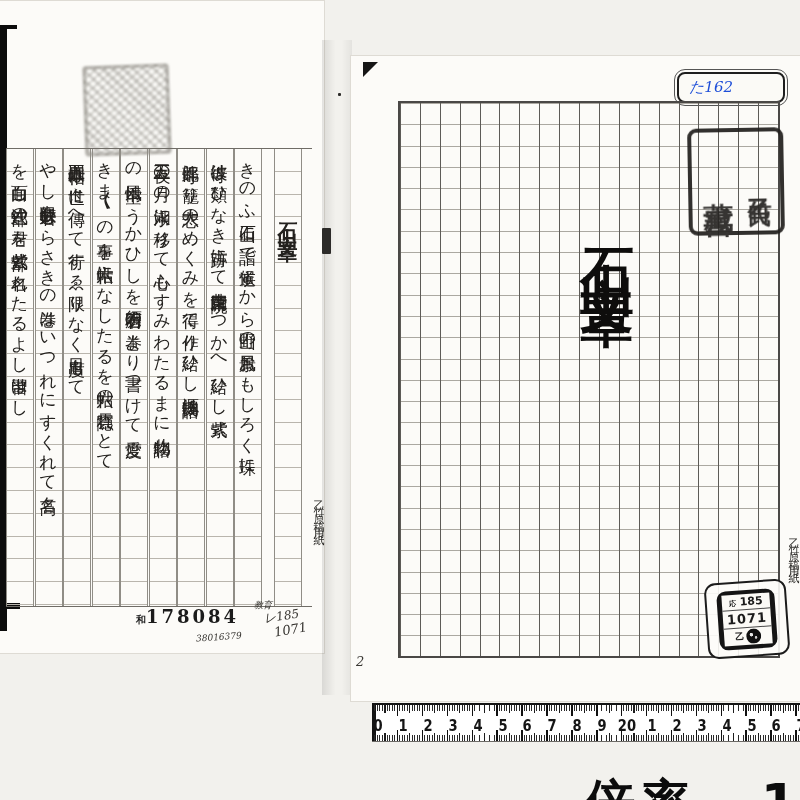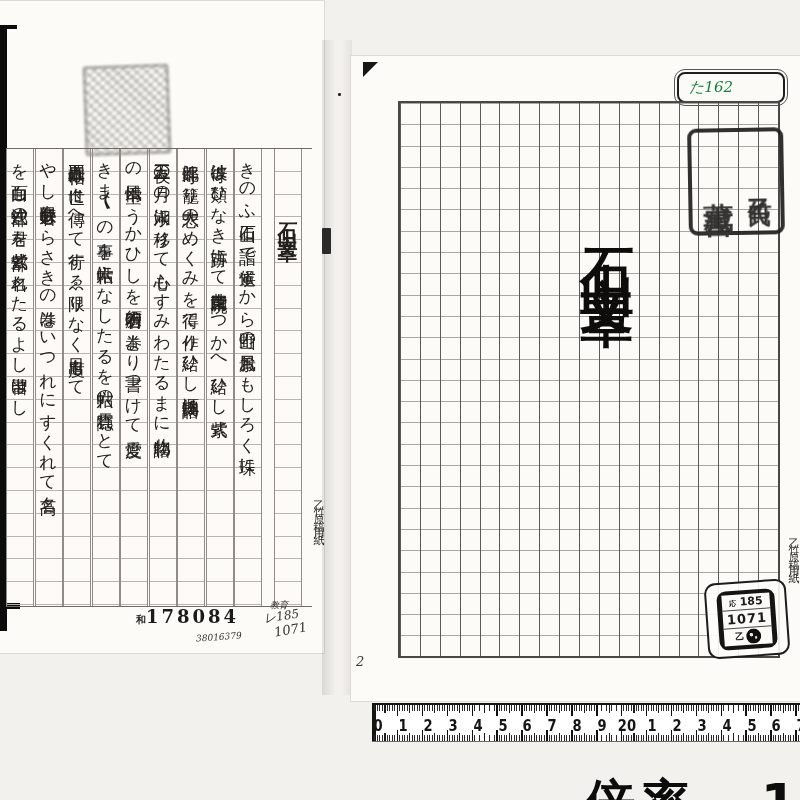--- a/index.html
+++ b/index.html
@@ -51,21 +51,21 @@
     border:2px solid #4a4846;
     background-image:
       repeating-linear-gradient(to right, #5d5b57 0 1px, transparent 1px 19.9px),
       repeating-linear-gradient(to bottom, #aba8a1 0 1px, transparent 1px 21.3px);}
   .corner-triangle{position:absolute; left:12px; top:6px; width:0; height:0;
     border-left:15px solid #161616; border-bottom:15px solid transparent;}
   .tag-box{position:absolute; left:326px; top:16px; width:104px; height:27px;
     border:2.5px solid #1e1e1e; border-radius:8px; outline:1px solid #555; outline-offset:2px;
     background:#fbfaf6; display:flex; align-items:center;}
   .tag-box span{font-family:"DejaVu Serif", serif; font-style:italic; font-size:15px;
-    padding-left:10px; color:#15803d;}
+    padding-left:10px; color:#1d4ed8;}
   .seal{position:absolute; left:337px; top:72px; width:84px; height:95px;
     border:4px solid #211f1d; border-radius:9px; display:flex; flex-direction:row-reverse;
     justify-content:space-around; align-items:stretch; padding:2px; opacity:.92;
     filter:blur(.3px); transform:rotate(-1deg);}
   .seal-col{writing-mode:vertical-rl; text-orientation:upright; font-family:"DejaVu Serif", serif;
     font-weight:bold; color:#262422; text-align:center;}
   .seal-col.r{font-size:24px; letter-spacing:2px;}
   .seal-col.l{font-size:30px; letter-spacing:4px;}
   .calligraphy{position:absolute; left:220px; top:150px; height:310px;
     writing-mode:vertical-rl; text-orientation:upright;
@@ -156,21 +156,21 @@
         <div class="ms-col" style="left: 0px;">
           <span class="ms-text">を面白し迚式部の君を紫式部と名れたるよし申習はし</span>
         </div>
       </div>
 
     <div class="margin-label" style="left:310px; top:490px; height:120px;">乙竹原稿用紙</div>
 
     <div class="accession">
       <span class="pfx">和</span><span class="num">178084</span>
     </div>
-    <div class="hw" style="left:270px; top:598px; font-size:9px;">教育</div>
+    <div class="hw" style="left:254px; top:598px; font-size:9px;">教育</div>
     <div class="hw" style="left:264px; top:607px; font-size:12px; transform:rotate(-8deg);">レ185</div>
     <div class="hw" style="left:274px; top:621px; font-size:13px; transform:rotate(-10deg);">1071</div>
     <div class="hw" style="left:196px; top:631px; font-size:9px; transform:rotate(-4deg);">38016379</div>
   </div>
 
   <div class="gutter"></div>
   <div class="speck" style="left:322px; top:228px; width:9px; height:26px;"></div>
   <div class="speck" style="left:350px; top:143px; width:4px; height:9px;"></div>
   <div class="speck" style="left:356px; top:153px; width:3px; height:6px;"></div>
   <div class="speck" style="left:338px; top:93px; width:3px; height:3px;"></div>

